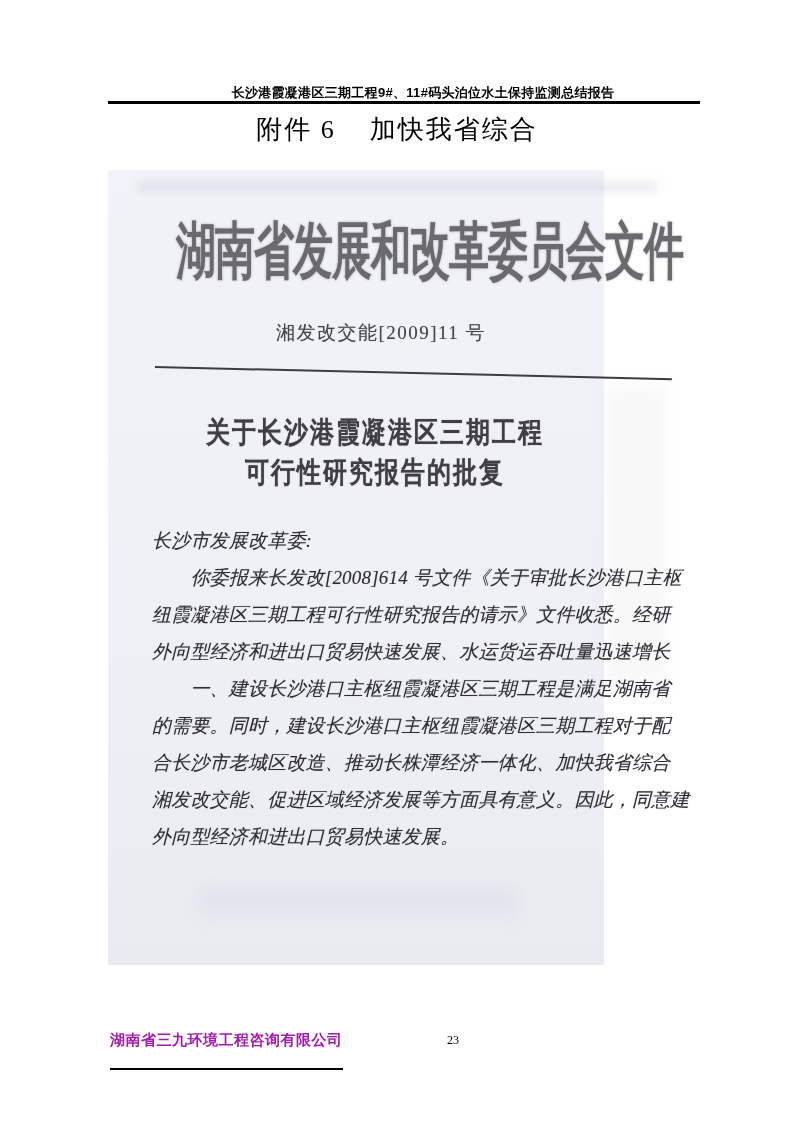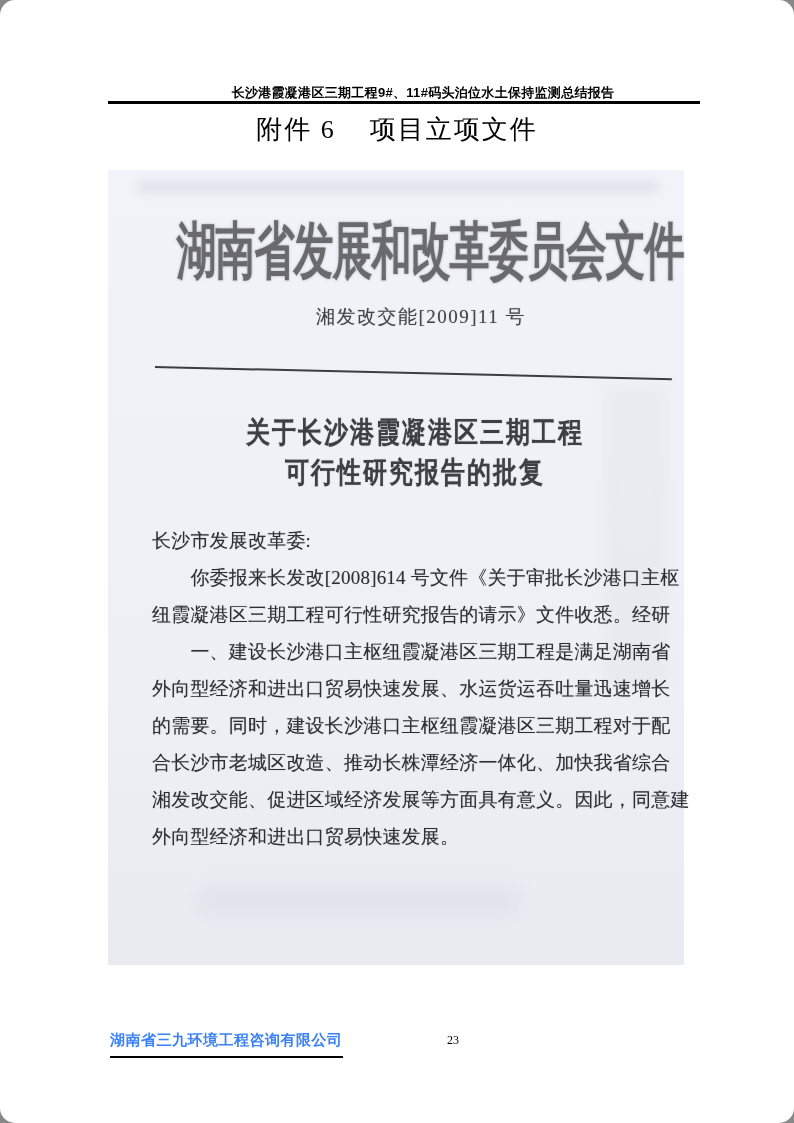--- a/index.html
+++ b/index.html
@@ -4,21 +4,20 @@
 <style>
   html, body { margin: 0; padding: 0; background: #888; }
   .page {
     position: relative;
     width: 794px;
     height: 1123px;
     margin: 0 auto;
     background: #ffffff;
     overflow: hidden;
     font-family: "Liberation Serif", "DejaVu Serif", serif;
-    border-radius: 15px;
   }
 
   
   .report-header {
     position: absolute;
     left: 108px;
     top: 84px;
     width: 630px;
     text-align: center;
     font-family: "Liberation Sans", "DejaVu Sans", sans-serif;
@@ -50,21 +49,21 @@
     color: #000;
     white-space: nowrap;
   }
   .attachment-title .attachment-name { margin-left: 34px; }
 
   
   .scan {
     position: absolute;
     left: 108px;
     top: 170px;
-    width: 576px;
+    width: 496px;
     height: 795px;
     background: linear-gradient(180deg, #f1f3f8 0%, #eef0f5 60%, #e9ebf1 100%);
   }
   .scan .agency-title {
     position: absolute;
     left: 0;
     top: 38px;
     width: 100%;
     padding-left: 68px;
     box-sizing: border-box;
@@ -74,21 +73,21 @@
     letter-spacing: -1px;
     color: #69696e;
     text-shadow: 0 0 2px rgba(105,105,110,0.55);
     transform: scaleY(1.55);
     transform-origin: center top;
     white-space: nowrap;
   }
   .scan .doc-number {
     position: absolute;
     left: 0;
-    top: 134px;
+    top: 150px;
     width: 100%;
     padding-left: 50px;
     box-sizing: border-box;
     text-align: center;
     font-size: 19px;
     letter-spacing: 1.5px;
     color: #45454c;
     text-shadow: 0 0 1px rgba(70,70,80,0.4);
     white-space: nowrap;
   }
@@ -123,85 +122,86 @@
   .scan .body-text {
     position: absolute;
     left: 44px;
     top: 352px;
     width: 522px;
     font-size: 19px;
     line-height: 37px;
     letter-spacing: 0.2px;
     color: #2e2e34;
     text-shadow: 0 0 1px rgba(46,46,52,0.35);
+    font-style: italic;
   }
   .scan .body-line { white-space: nowrap; }
 
   .artifact { position: absolute; pointer-events: none; }
   .artifact-1 { left: 30px; top: 12px; width: 520px; height: 10px;
                 background: rgba(140,145,170,0.18); filter: blur(5px); }
   .artifact-2 { left: 498px; top: 215px; width: 60px; height: 300px;
                 background: rgba(150,155,175,0.07); filter: blur(8px); }
   .artifact-3 { left: 90px; top: 718px; width: 320px; height: 26px;
                 background: rgba(150,155,175,0.10); filter: blur(9px); }
 
   
   .footer-company {
     position: absolute;
     left: 110px;
     top: 1031px;
     font-family: "Liberation Sans", "DejaVu Sans", sans-serif;
     font-weight: bold;
     font-size: 15px;
     letter-spacing: 0.5px;
-    color: #3b82f6;
+    color: #a21caf;
     border-bottom: 2px solid #000;
-    padding-bottom: 6px;
+    padding-bottom: 18px;
     white-space: nowrap;
   }
   .footer-page {
     position: absolute;
     left: 447px;
     top: 1033px;
     font-size: 12px;
     color: #000;
   }
 </style>
 </head>
 <body>
 
 <div class="page">
 
   <div class="report-header">长沙港霞凝港区三期工程9#、11#码头泊位水土保持监测总结报告</div>
   <div class="header-rule"></div>
 
   <div class="attachment-title">
-    <span>附件 6</span><span class="attachment-name">项目立项文件</span>
+    <span>附件 6</span><span class="attachment-name">加快我省综合</span>
   </div>
 
   <div class="scan">
     <div class="artifact artifact-1"></div>
     <div class="artifact artifact-2"></div>
     <div class="artifact artifact-3"></div>
 
     <div class="agency-title">湖南省发展和改革委员会文件</div>
 
     <div class="doc-number">湘发改交能[2009]11 号</div>
 
     <div class="sep-line"></div>
 
     <div class="subject-line subject-1">关于长沙港霞凝港区三期工程</div>
     <div class="subject-line subject-2">可行性研究报告的批复</div>
 
     <div class="body-text">
       <div class="body-line">长沙市发展改革委:</div>
       <div class="body-line">　　你委报来长发改[2008]614 号文件《关于审批长沙港口主枢</div>
       <div class="body-line">纽霞凝港区三期工程可行性研究报告的请示》文件收悉。经研</div>
+      <div class="body-line">外向型经济和进出口贸易快速发展、水运货运吞吐量迅速增长</div>
       <div class="body-line">　　一、建设长沙港口主枢纽霞凝港区三期工程是满足湖南省</div>
-      <div class="body-line">外向型经济和进出口贸易快速发展、水运货运吞吐量迅速增长</div>
       <div class="body-line">的需要。同时，建设长沙港口主枢纽霞凝港区三期工程对于配</div>
       <div class="body-line">合长沙市老城区改造、推动长株潭经济一体化、加快我省综合</div>
       <div class="body-line">湘发改交能、促进区域经济发展等方面具有意义。因此，同意建</div>
       <div class="body-line">外向型经济和进出口贸易快速发展。</div>
     </div>
   </div>
 
   <div class="footer-company">湖南省三九环境工程咨询有限公司</div>
   <div class="footer-page">23</div>
 

